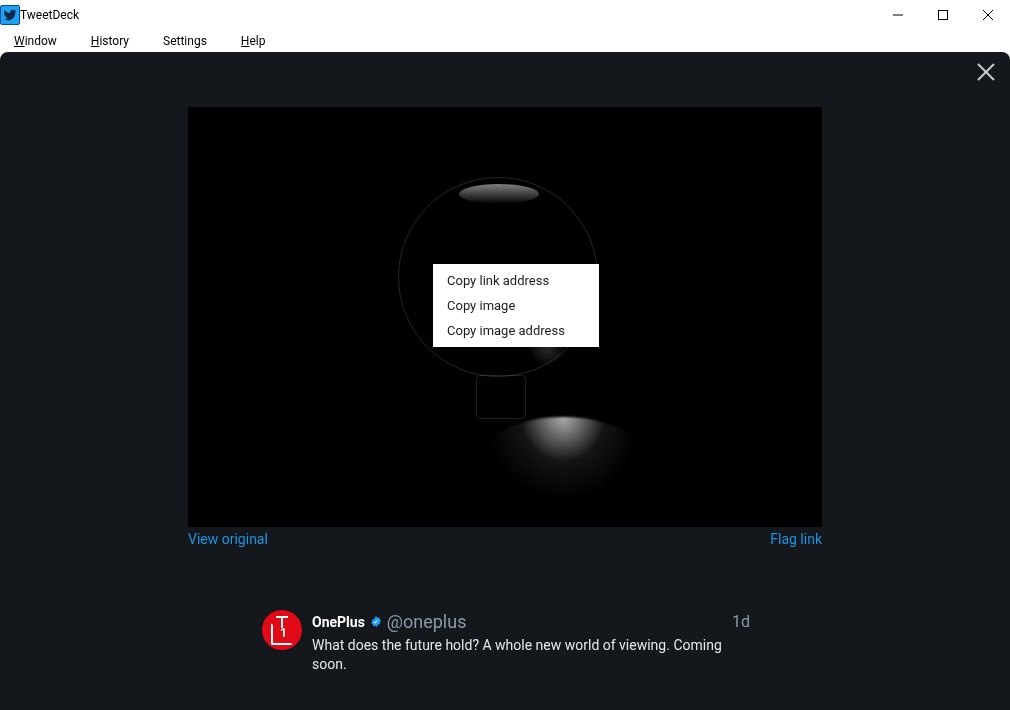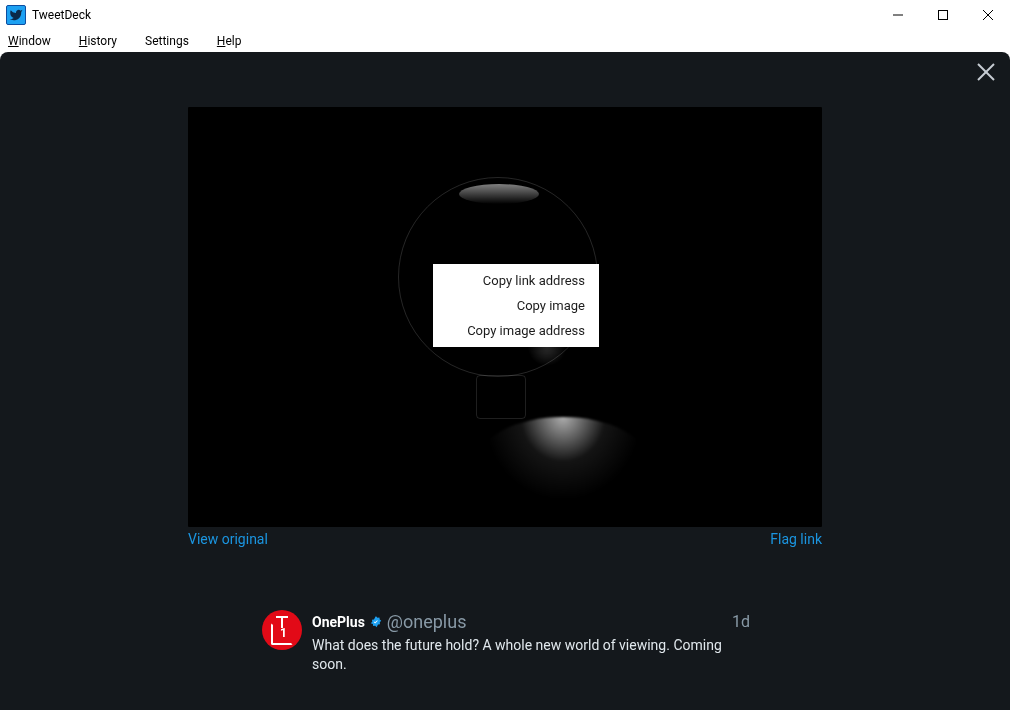--- a/index.html
+++ b/index.html
@@ -1,37 +1,37 @@
 <!DOCTYPE html>
 <html><head>
   <meta charset="utf-8">
   <style>
     * { box-sizing: border-box; margin: 0; padding: 0; }
     body { width: 1010px; height: 710px; font-family: -apple-system, "Segoe UI", Roboto, Arial, sans-serif; background: #fff; overflow: hidden; }
 
     
     .titlebar { height: 30px; display: flex; align-items: center; justify-content: space-between; background: #fff; border-bottom: 1px solid transparent; }
-    .titlebar-left { display: flex; align-items: center; gap: 6px; padding-left: 6px; }
+    .titlebar-left { display: flex; align-items: center; }
     .app-icon { width: 20px; height: 20px; background: #1da1f2; border: 1px solid #0d4da0; border-radius: 2px; position: relative; }
     .app-icon svg { position: absolute; top: 2px; left: 2px; }
     .titlebar-title { font-size: 12px; color: #000; }
     .titlebar-right { display: flex; }
     .titlebar-btn { width: 45px; height: 30px; display: flex; align-items: center; justify-content: center; color: #000; }
 
     
-    .menubar { height: 22px; display: flex; align-items: center; gap: 12px; padding-left: 0; background: #fff; font-size: 12px; }
+    .menubar { height: 22px; display: flex; align-items: center; gap: 18px; padding-left: 6px; background: #fff; font-size: 12px; }
     .menu-item { padding: 2px 8px; color: #000; cursor: default; }
     .menu-item span.ul { text-decoration: underline; }
 
     
     .content { position: relative; width: 100%; height: calc(710px - 52px); background: #14181c; border-radius: 8px 8px 0 0; overflow: hidden; }
 
     .close-overlay { position: absolute; top: 10px; right: 14px; color: #c7cdd3; font-size: 22px; cursor: pointer; }
 
-    .media-wrap { position: absolute; top: 55px; left: 188px; width: 634px; text-align: right; }
+    .media-wrap { position: absolute; top: 55px; left: 188px; width: 634px; }
     .media-image { width: 634px; height: 420px; background: #000; position: relative; border-radius: 1px; }
     
     .sphere { position: absolute; top: 70px; left: 210px; width: 200px; height: 200px; border-radius: 50%; border: 1px solid rgba(255,255,255,0.15); }
     .sphere::before { content: ""; position: absolute; top: 6px; left: 60px; width: 80px; height: 20px; border-radius: 50%; background: linear-gradient(to bottom, rgba(255,255,255,0.5), rgba(255,255,255,0)); }
     .sphere::after { content: ""; position: absolute; bottom: 10px; right: 30px; width: 40px; height: 40px; border-radius: 50%; background: radial-gradient(circle, rgba(255,255,255,0.2), transparent 70%); }
     .stand { position: absolute; top: 268px; left: 288px; width: 50px; height: 44px; border: 1px solid rgba(255,255,255,0.12); border-radius: 4px; }
     .floorlight { position: absolute; top: 310px; left: 230px; width: 170px; height: 90px; background: radial-gradient(ellipse at top, rgba(255,255,255,0.68), rgba(255,255,255,0.08) 35%, transparent 65%); border-radius: 50%; filter: blur(1px); transform: translateX(60px); }
 
     
     .ctx-menu { position: absolute; top: 157px; left: 245px; width: 166px; background: #fff; box-shadow: 0 2px 6px rgba(0,0,0,0.3); font-size: 13px; color: #1c1c1c; padding: 4px 0; }

